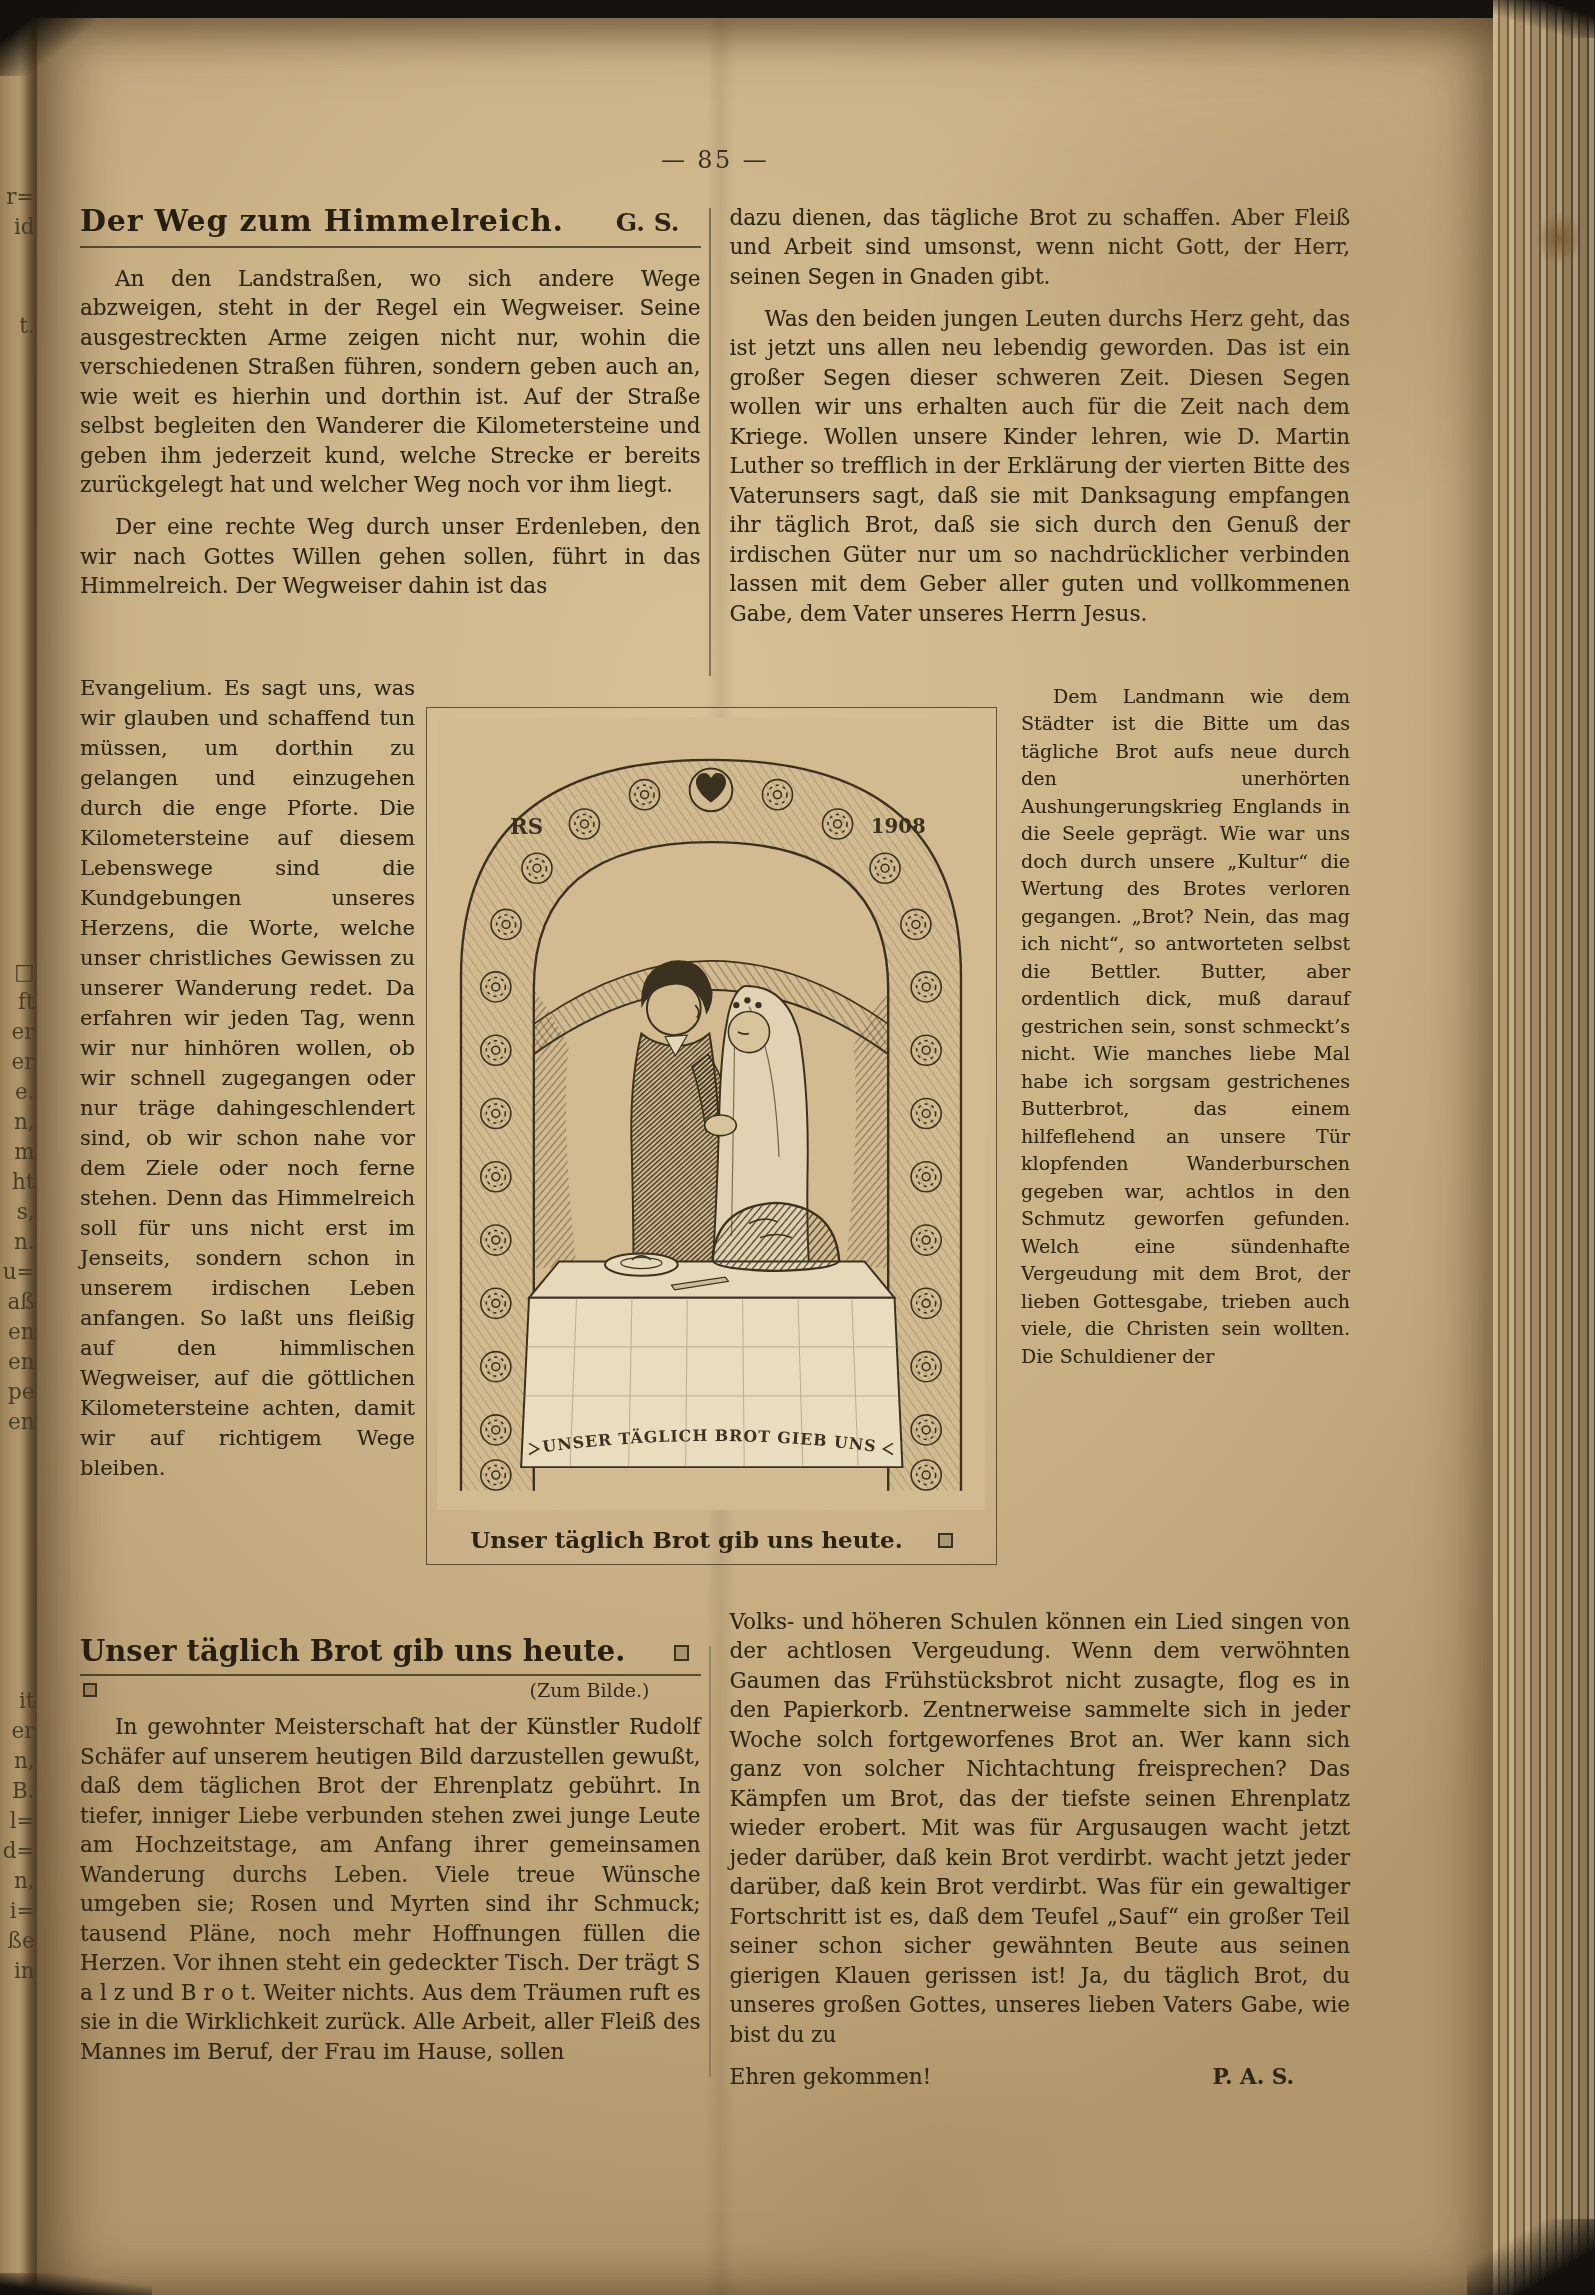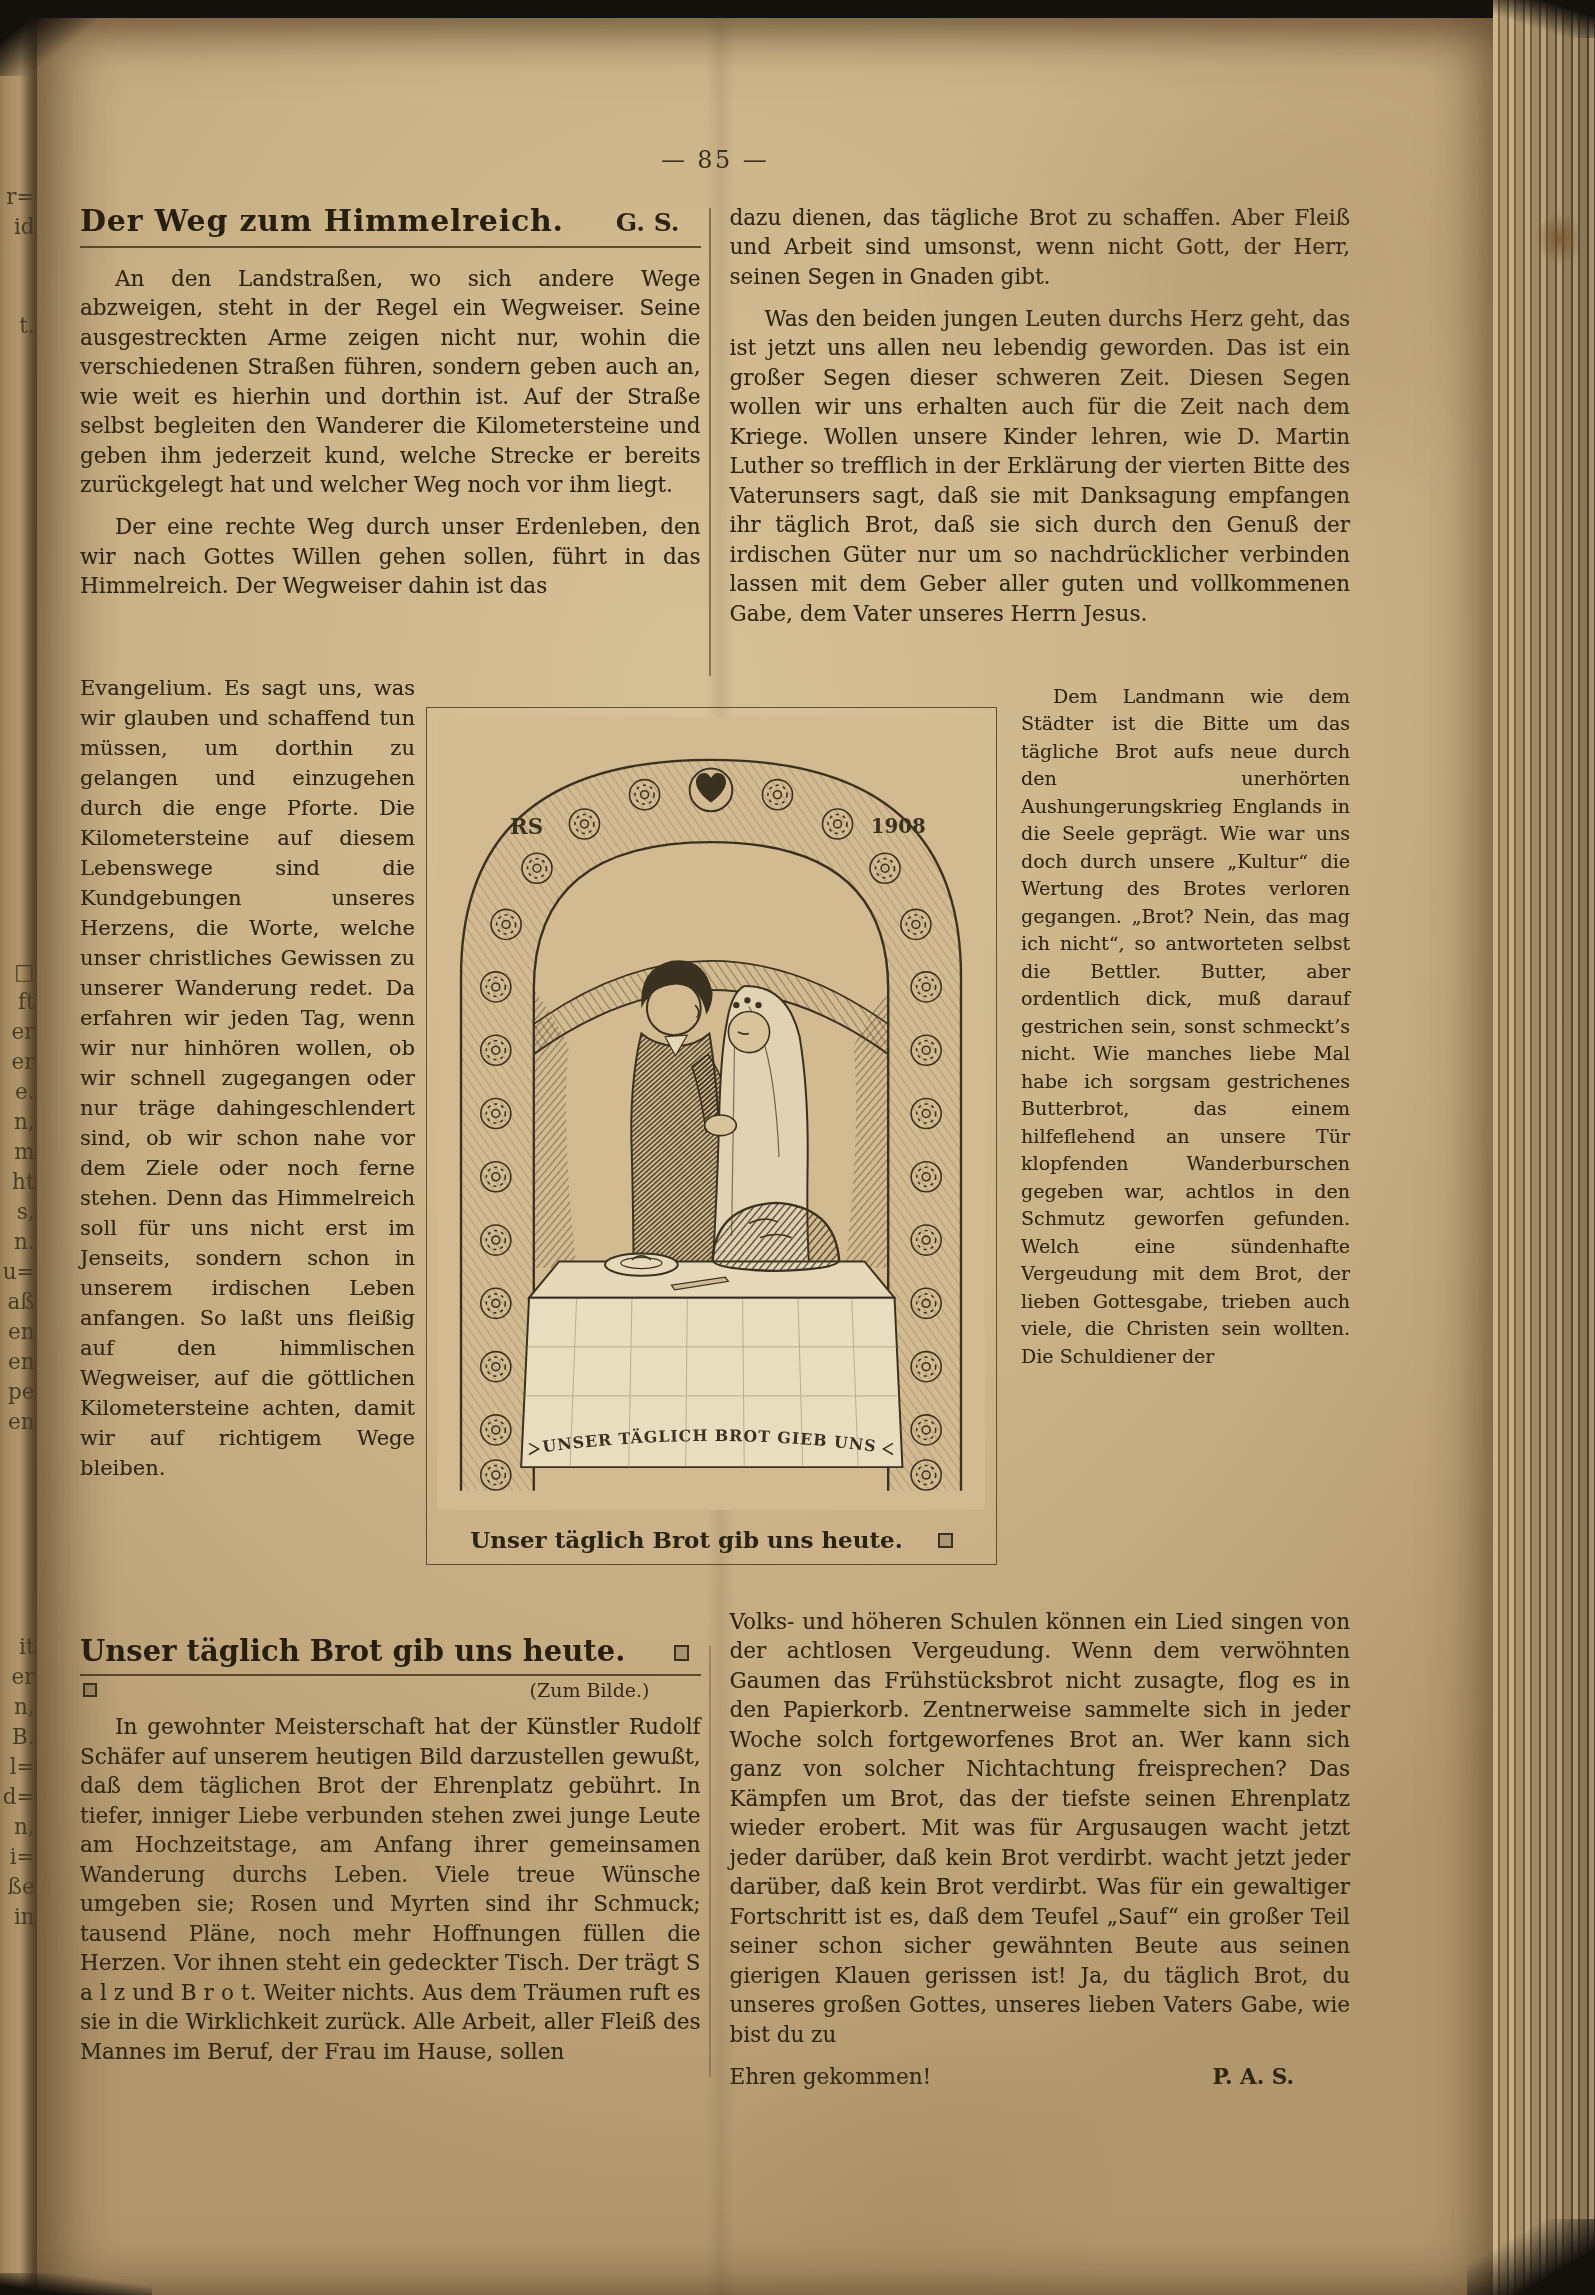--- a/index.html
+++ b/index.html
@@ -4,21 +4,21 @@
 <style>
   html,body{margin:0;padding:0;width:1596px;height:2295px;background:#15120e;overflow:hidden;}
   body{font-family:"DejaVu Serif", "Liberation Serif", serif;}
   .scan{position:absolute;inset:0;}
 
   
   .prev-strip{position:absolute;left:0;top:11.2px;bottom:0;width:37px;
     background:linear-gradient(90deg,#9b8156,#b79c71 55%,#8a7048);
     box-shadow:inset -9.6px 0 11.2px rgba(30,20,10,.55);overflow:hidden;}
   .fragcol{position:absolute;right:2.4px;width:34px;text-align:right;font-size:21.5px;line-height:30px;color:#463b25;}
-  .g1{top:171px}.g2{top:946px}.g3{top:1621px}
+  .g1{top:171px}.g2{top:946px}.g3{top:1675px}
   .frag{display:block;font-family:"DejaVu Serif","DejaVu Sans",serif;}
   .g1 .frag:nth-child(3){margin-top:69px;}
 
   
   .page{position:absolute;left:37px;top:17.6px;width:1457px;bottom:0;
     background:radial-gradient(1117px 1516px at 45% 30%, #d6c095 0%, #ccb489 45%, #c1a77c 75%, #b2976c 100%);
     box-shadow:inset 0 0 72px rgba(60,40,20,.35), inset 34px 0 48px rgba(60,40,20,.30), inset -22.3px 0 40px rgba(80,60,35,.26), inset 0 17.6px 32px rgba(70,50,25,.25);}
   .page::after{content:"";position:absolute;inset:0;pointer-events:none;background:
     radial-gradient(255px 176px at 18% 82%, rgba(120,90,50,.10), transparent),
     radial-gradient(335px 255px at 82% 12%, rgba(120,90,50,.16), transparent),

